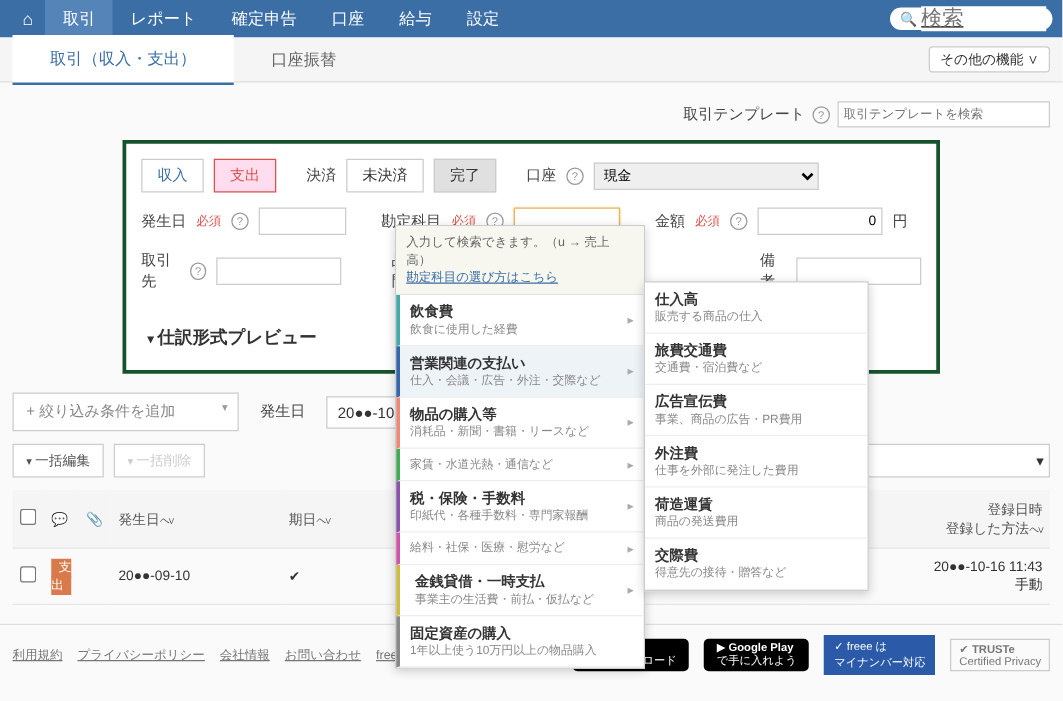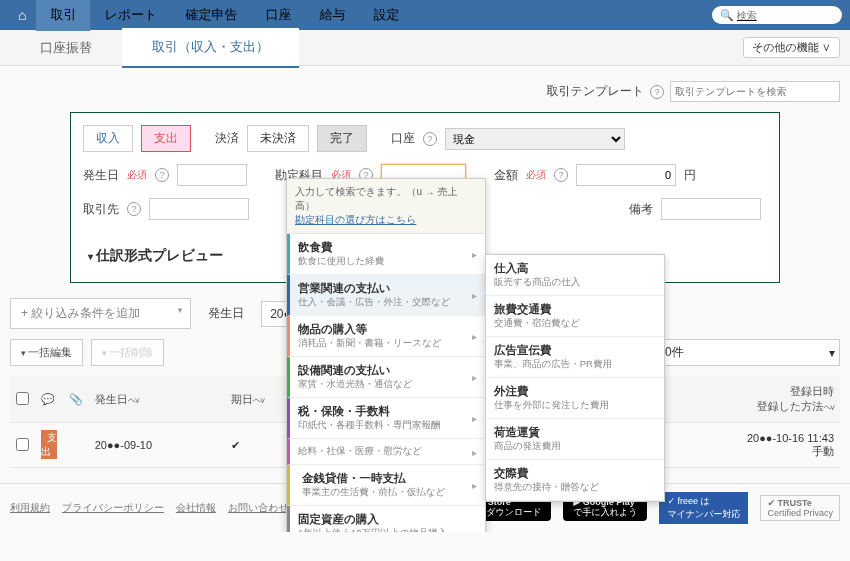--- a/index.html
+++ b/index.html
@@ -1,33 +1,33 @@
 <!DOCTYPE html>
 <html><head>
 <meta charset="utf-8">
 <style>
 * { box-sizing: border-box; margin: 0; padding: 0; }
 body { font-family: "Hiragino Sans", "Meiryo", sans-serif; font-size: 12px; color: #333; background: #fafafa; width: 850px; }
 .topbar { background: #3b6ea5; height: 30px; display: flex; align-items: center; padding: 0 8px; }
 .topbar .home { color: #fff; font-size: 14px; padding: 0 10px; }
-.topbar .nav-item { color: #000000; padding: 7px 14px; cursor: pointer; font-size: 13px; }
+.topbar .nav-item { color: #ffffff; padding: 7px 14px; cursor: pointer; font-size: 13px; }
 .topbar .nav-item.active { background: #5484b8; }
 .topbar .spacer { flex: 1; }
 .search-box { background: #fff; border-radius: 10px; padding: 2px 8px; width: 130px; display: flex; align-items: center; height: 18px; }
-.search-box input { border: none; outline: none; font-size: 10px; width: 100px; text-decoration: underline; }
+.search-box input { border: none; outline: none; font-size: 17px; width: 100px; text-decoration: underline; }
 .search-icon { color: #888; font-size: 11px; margin-right: 3px; }
 .subtabs { background: #f5f5f5; border-bottom: 1px solid #ddd; display: flex; align-items: center; padding: 0 10px; height: 36px; }
 .subtab { padding: 10px 30px; cursor: pointer; font-size: 13px; color: #666; }
 .subtab.active { color: #3b6ea5; border-bottom: 2px solid #3b6ea5; background: #fff; }
 .other-ops { margin-left: auto; border: 1px solid #ccc; border-radius: 3px; padding: 2px 8px; font-size: 11px; background: #fff; cursor: pointer; }
 .main { padding: 15px 10px; }
 .template-row { display: flex; justify-content: flex-end; align-items: center; margin-bottom: 10px; gap: 6px; }
 .template-row input { border: 1px solid #ccc; padding: 4px; width: 170px; font-size: 10px; }
 .help-icon { display: inline-flex; width: 14px; height: 14px; border-radius: 50%; border: 1px solid #999; align-items: center; justify-content: center; font-size: 9px; color: #999; }
-.form-box { border: 1px solid #14532d; background: #fff; padding: 12px; margin: 0 auto; width: 710px; position: relative; }
+.form-box { border: 3px solid #14532d; background: #fff; padding: 12px; margin: 0 auto; width: 654px; position: relative; }
 .form-row { display: flex; align-items: center; gap: 8px; margin-bottom: 12px; }
 .seg-btn { border: 1px solid #ccc; padding: 4px 12px; cursor: pointer; font-size: 12px; background: #fff; }
 .seg-btn.blue { color: #3b6ea5; }
 .seg-btn.red-active { color: #d9534f; border-color: #d9534f; background: #fde; }
 .seg-btn.grey-active { background: #e0e0e0; }
 .lbl { font-size: 12px; color: #444; }
 .req { color: #d9534f; font-size: 10px; }
 .txt-input { border: 1px solid #ccc; padding: 4px; font-size: 11px; }
 .txt-input.w70 { width: 70px; }
 .txt-input.w85 { width: 85px; }
@@ -53,21 +53,21 @@
 .badge-out { background: #d97a4a; color: #fff; padding: 2px 6px; font-size: 10px; }
 .check { color: #333; }
 .dropdown { position: absolute; top: 65px; left: 215px; width: 200px; background: #fff; border: 1px solid #ccc; box-shadow: 0 2px 8px rgba(0,0,0,0.2); z-index: 10; }
 .dd-tip { background: #f7f7f0; padding: 6px 8px; font-size: 10px; color: #666; border-bottom: 1px solid #e5e5e5; }
 .dd-tip a { color: #3b6ea5; text-decoration: underline; }
 .dd-item { padding: 6px 8px; border-bottom: 1px solid #eee; border-left: 3px solid transparent; position: relative; cursor: pointer; }
 .dd-item .t { font-size: 11.5px; font-weight: bold; }
 .dd-item .s { font-size: 9.5px; color: #888; }
 .dd-item .arr { position: absolute; right: 8px; top: 50%; transform: translateY(-50%); color: #aaa; font-size: 10px; }
 .dd-item.sel { background: #eef3f8; }
-.submenu { position: absolute; top: 141px; left: 414px; width: 180px; background: #fff; border: 1px solid #ccc; box-shadow: 0 2px 8px rgba(0,0,0,0.2); z-index: 11; }
+.submenu { position: absolute; top: 110px; left: 414px; width: 180px; background: #fff; border: 1px solid #ccc; box-shadow: 0 2px 8px rgba(0,0,0,0.2); z-index: 11; }
 .sub-item { padding: 6px 8px; border-bottom: 1px solid #eee; cursor: pointer; }
 .sub-item .t { font-size: 11.5px; font-weight: bold; }
 .sub-item .s { font-size: 9.5px; color: #888; }
 .c-teal{border-left-color:#4aa;} .c-blue{border-left-color:#36a;} .c-orange{border-left-color:#e87;} .c-green{border-left-color:#4a5;} .c-purple{border-left-color:#85a;} .c-pink{border-left-color:#c5a;} .c-yellow{border-left-color:#cb4;padding-left:12px;} .c-grey{border-left-color:#888;}
 .footer { border-top: 1px solid #ddd; padding: 8px 10px; display: flex; align-items: center; gap: 12px; font-size: 10px; color: #777; }
 .footer a { color: #777; text-decoration: underline; }
 .store-badge { background: #000; color: #fff; padding: 3px 10px; border-radius: 4px; font-size: 9px; line-height: 1.1; }
 .mynumber { background: #2a5aa8; color: #fff; padding: 3px 8px; font-size: 9px; }
 .truste { border: 1px solid #ccc; padding: 2px 6px; font-size: 9px; }
 </style>
@@ -83,22 +83,22 @@
   <span class="nav-item">給与</span>
   <span class="nav-item">設定</span>
   <span class="spacer"></span>
   <div class="search-box">
     <span class="search-icon">🔍</span>
     <input placeholder="検索" style="">
   </div>
 </div>
 
 <div class="subtabs">
+  <div class="subtab active">取引（収入・支出）</div>
   <div class="subtab">口座振替</div>
-  <div class="subtab active">取引（収入・支出）</div>
   <div class="other-ops">その他の機能 ∨</div>
 </div>
 
 <div class="main">
   <div class="template-row">
     <span class="lbl">取引テンプレート</span>
     <span class="help-icon">?</span>
     <input class="txt-input" placeholder="取引テンプレートを検索" style="">
   </div>
 
@@ -159,21 +159,20 @@
             <div class="t">営業関連の支払い</div>
             <div class="s">仕入・会議・広告・外注・交際など</div>
             <span class="arr">▸</span>
           </div>
           <div class="dd-item c-orange">
             <div class="t">物品の購入等</div>
             <div class="s">消耗品・新聞・書籍・リースなど</div>
             <span class="arr">▸</span>
           </div>
           <div class="dd-item c-green">
-            <div class="t">設備関連の支払い</div>
             <div class="s">家賃・水道光熱・通信など</div>
             <span class="arr">▸</span>
           </div>
           <div class="dd-item c-purple">
             <div class="t">税・保険・手数料</div>
             <div class="s">印紙代・各種手数料・専門家報酬</div>
             <span class="arr">▸</span>
           </div>
           <div class="dd-item c-pink">
             <div class="s">給料・社保・医療・慰労など</div>

